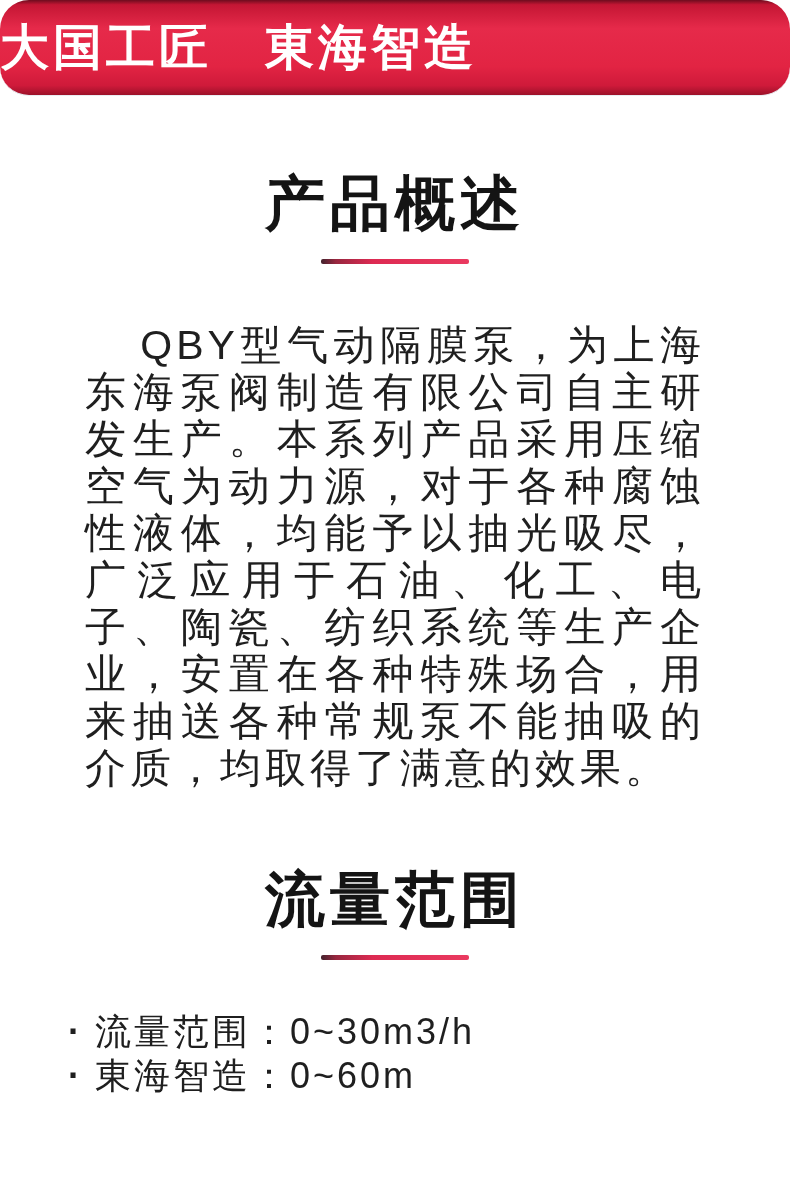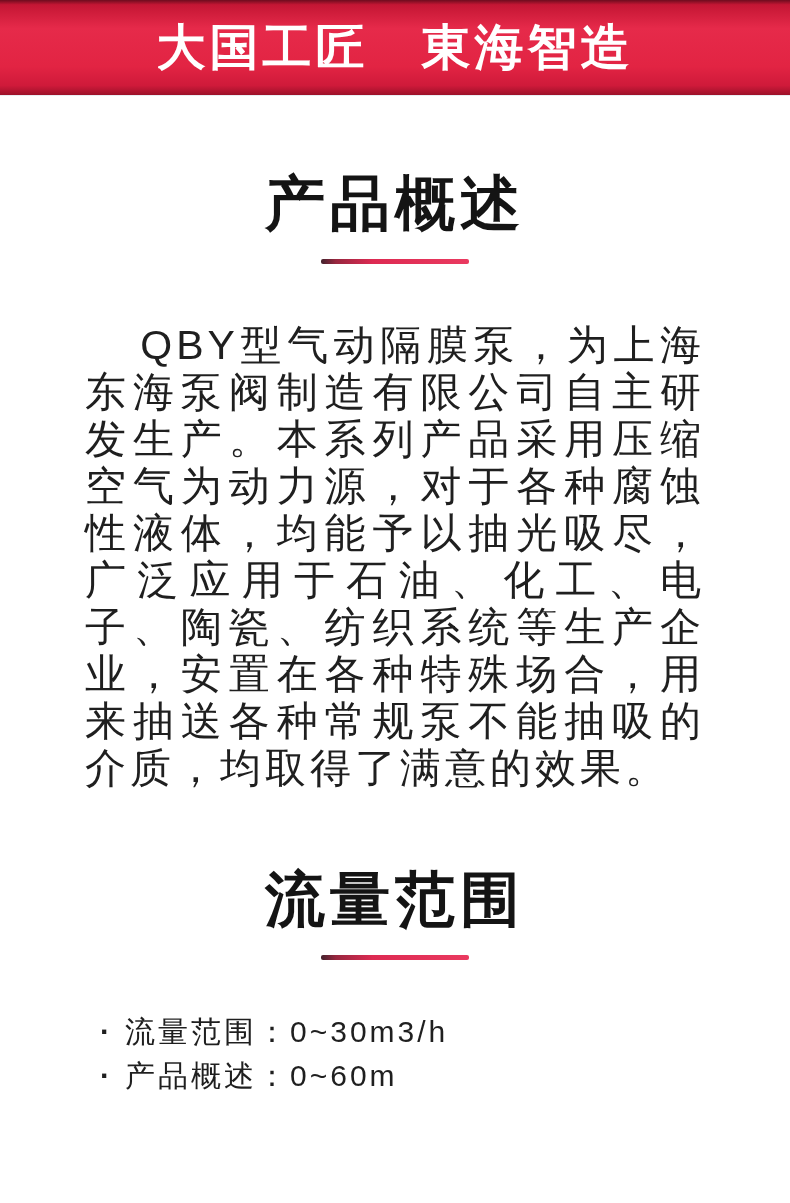--- a/index.html
+++ b/index.html
@@ -11,29 +11,30 @@
     width: 790px;
     height: 1203px;
     overflow: hidden;
     font-family: "Liberation Sans", sans-serif;
     color: #202020;
   }
   .banner {
     height: 95px;
     display: flex;
     align-items: center;
-    justify-content: center;
+    justify-content: flex-start;
     background: linear-gradient(180deg,
       #6e0c1e 0%,
       #c41634 5%,
       #e62a4a 30%,
       #e22443 70%,
       #cf1a3a 90%,
       #9c1129 100%);
     border-bottom: 1px solid #e8edf2;
+    border-radius: 29px;
   }
   .banner-title {
     color: #ffffff;
     font-size: 49px;
     font-weight: bold;
     letter-spacing: 4px;
     white-space: pre;
   }
   .section-title {
     margin-top: 68px;
@@ -58,22 +59,22 @@
     margin: 58px 85px 0 85px;
     font-size: 41px;
     line-height: 47px;
     letter-spacing: 4px;
     text-align: justify;
     text-justify: inter-character;
     text-indent: 1.35em;
     color: #1f1f1f;
   }
   .spec-list {
-    margin: 50px 68px 0 100px;
-    font-size: 30px;
+    margin: 50px 68px 0 68px;
+    font-size: 36px;
     line-height: 44px;
     letter-spacing: 3px;
     color: #1f1f1f;
   }
   .spec-item {
     text-align: justify;
     text-justify: inter-character;
   }
   .bullet-dot {
     display: inline-block;
@@ -96,18 +97,18 @@
 
 <p class="overview-paragraph">QBY型气动隔膜泵，为上海东海泵阀制造有限公司自主研发生产。本系列产品采用压缩空气为动力源，对于各种腐蚀性液体，均能予以抽光吸尽，广泛应用于石油、化工、电子、陶瓷、纺织系统等生产企业，安置在各种特殊场合，用来抽送各种常规泵不能抽吸的介质，均取得了满意的效果。</p>
 
 <div class="section-title">流量范围</div>
 <div class="title-underline"></div>
 
 <div class="spec-list">
 
     <div class="spec-item"><span class="bullet-dot">·</span><span class="spec-label">流量范围：</span><span class="spec-value">0~30m3/h</span></div>
 
-    <div class="spec-item"><span class="bullet-dot">·</span><span class="spec-label">产品概述：</span><span class="spec-value">0~60m</span></div>
+    <div class="spec-item"><span class="bullet-dot">·</span><span class="spec-label">東海智造：</span><span class="spec-value">0~60m</span></div>
 
 
 
 
   </div>
 
 </body></html>

